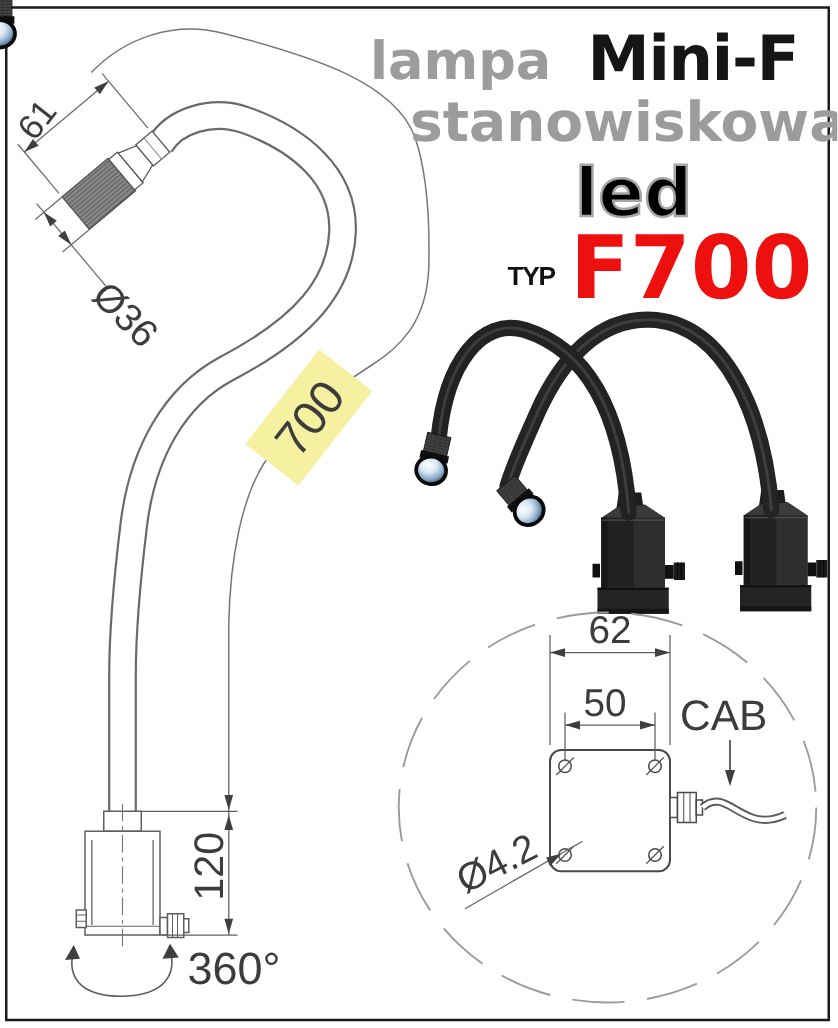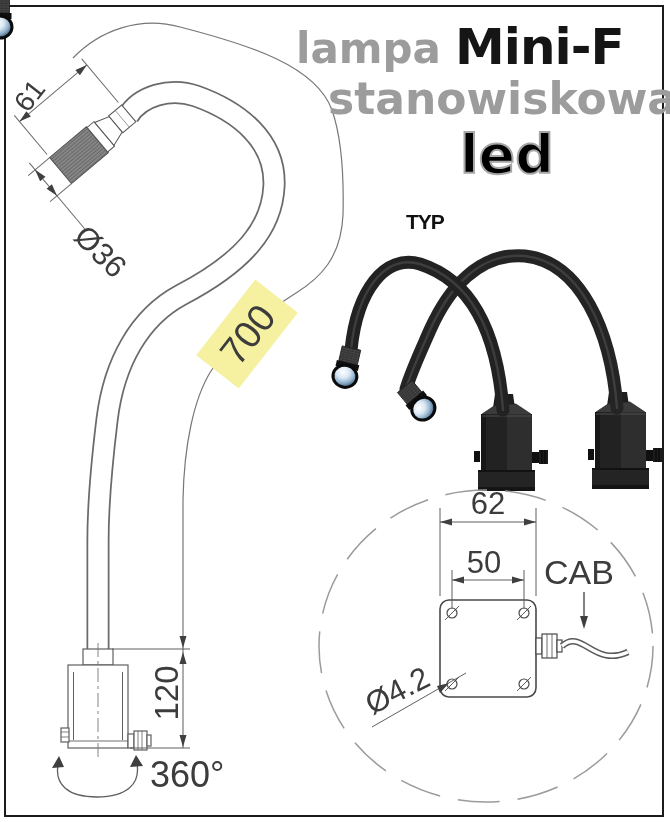--- a/index.html
+++ b/index.html
@@ -4,21 +4,21 @@
 <style>
   html,body{margin:0;padding:0;background:#ffffff;}
   .page{position:relative;width:670px;height:822px;background:#ffffff;overflow:hidden;
         font-family:"Liberation Sans",sans-serif;}
   .frame{position:absolute;left:4px;top:5px;width:656px;height:808px;
          border:2px solid #1b1b1b;pointer-events:none;}
   .layer{position:absolute;left:0;top:0;width:670px;height:822px;}
   .t{position:absolute;font-weight:bold;line-height:1;white-space:nowrap;
      font-family:"DejaVu Sans",sans-serif;}
   #t-lampa{left:296px;top:28px;font-size:42px;color:#9c9c9c;}
-  #t-mini{left:455px;top:22px;font-size:50px;color:#151515;letter-spacing:-1px;}
+  #t-mini{left:470px;top:22px;font-size:50px;color:#151515;letter-spacing:-1px;}
   #t-stano{left:328px;top:77px;font-size:44px;color:#9c9c9c;}
   #t-led{left:460px;top:128px;font-size:54px;color:#000000;
          -webkit-text-stroke:2px #a6a6a6;}
   #t-typ{left:406px;top:211px;font-size:21px;color:#111;
          font-family:"Liberation Sans",sans-serif;letter-spacing:-1px;}
   #t-f700{left:456px;top:179px;font-size:70px;color:#ee0f0f;letter-spacing:0;}
   svg text{font-family:"Liberation Sans","DejaVu Sans",sans-serif;fill:#3c3c3c;}
 </style>
 </head>
 <body>
@@ -209,13 +209,14 @@
       <polygon points="449,683 440,693 437,686" fill="#3f3f3f"></polygon>
       <text x="398" y="701" transform="rotate(-27 398 692)" text-anchor="middle" font-size="31">Ø4.2</text>
     </g>
   </svg>
 
   <div class="t" id="t-lampa">lampa</div>
   <div class="t" id="t-mini">Mini-F</div>
   <div class="t" id="t-stano">stanowiskowa</div>
   <div class="t" id="t-led">led</div>
   <div class="t" id="t-typ">TYP</div>
+  <div class="t" id="t-f700">F700</div>
 </div>
 
 </body></html>

